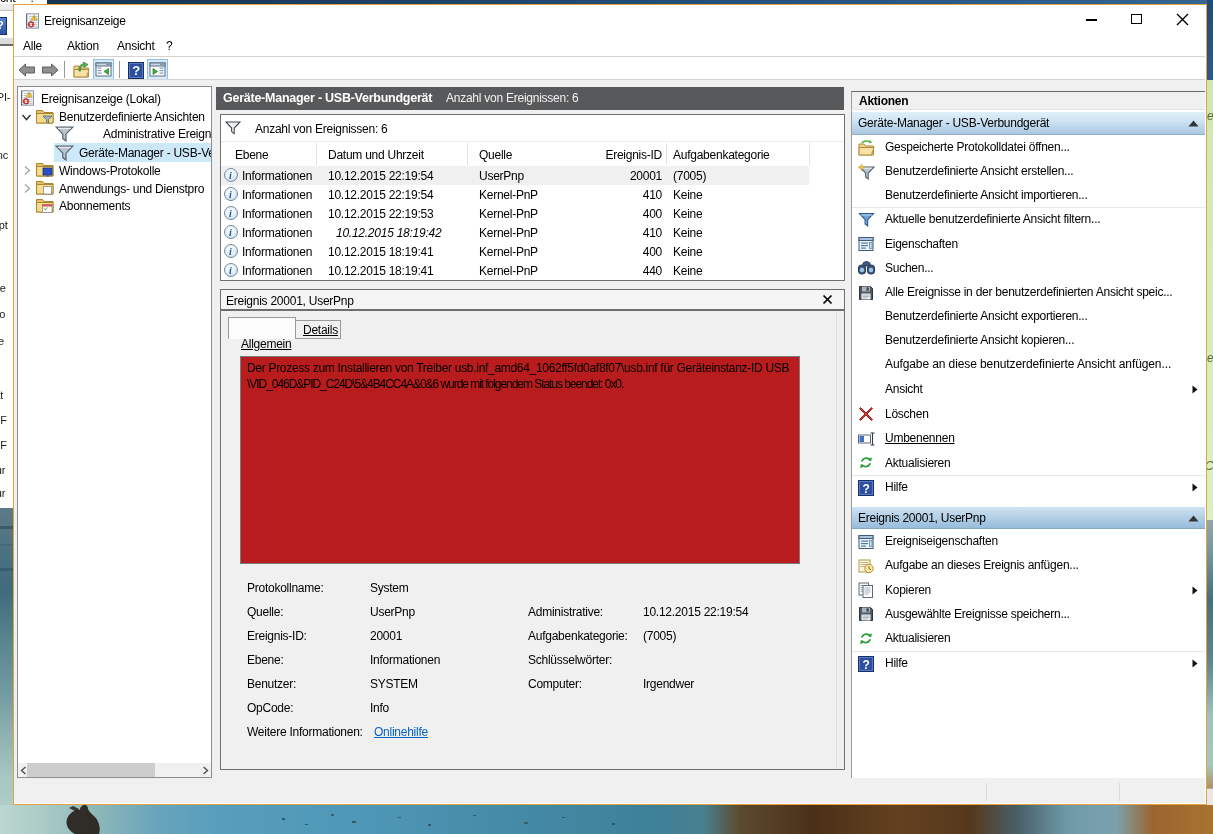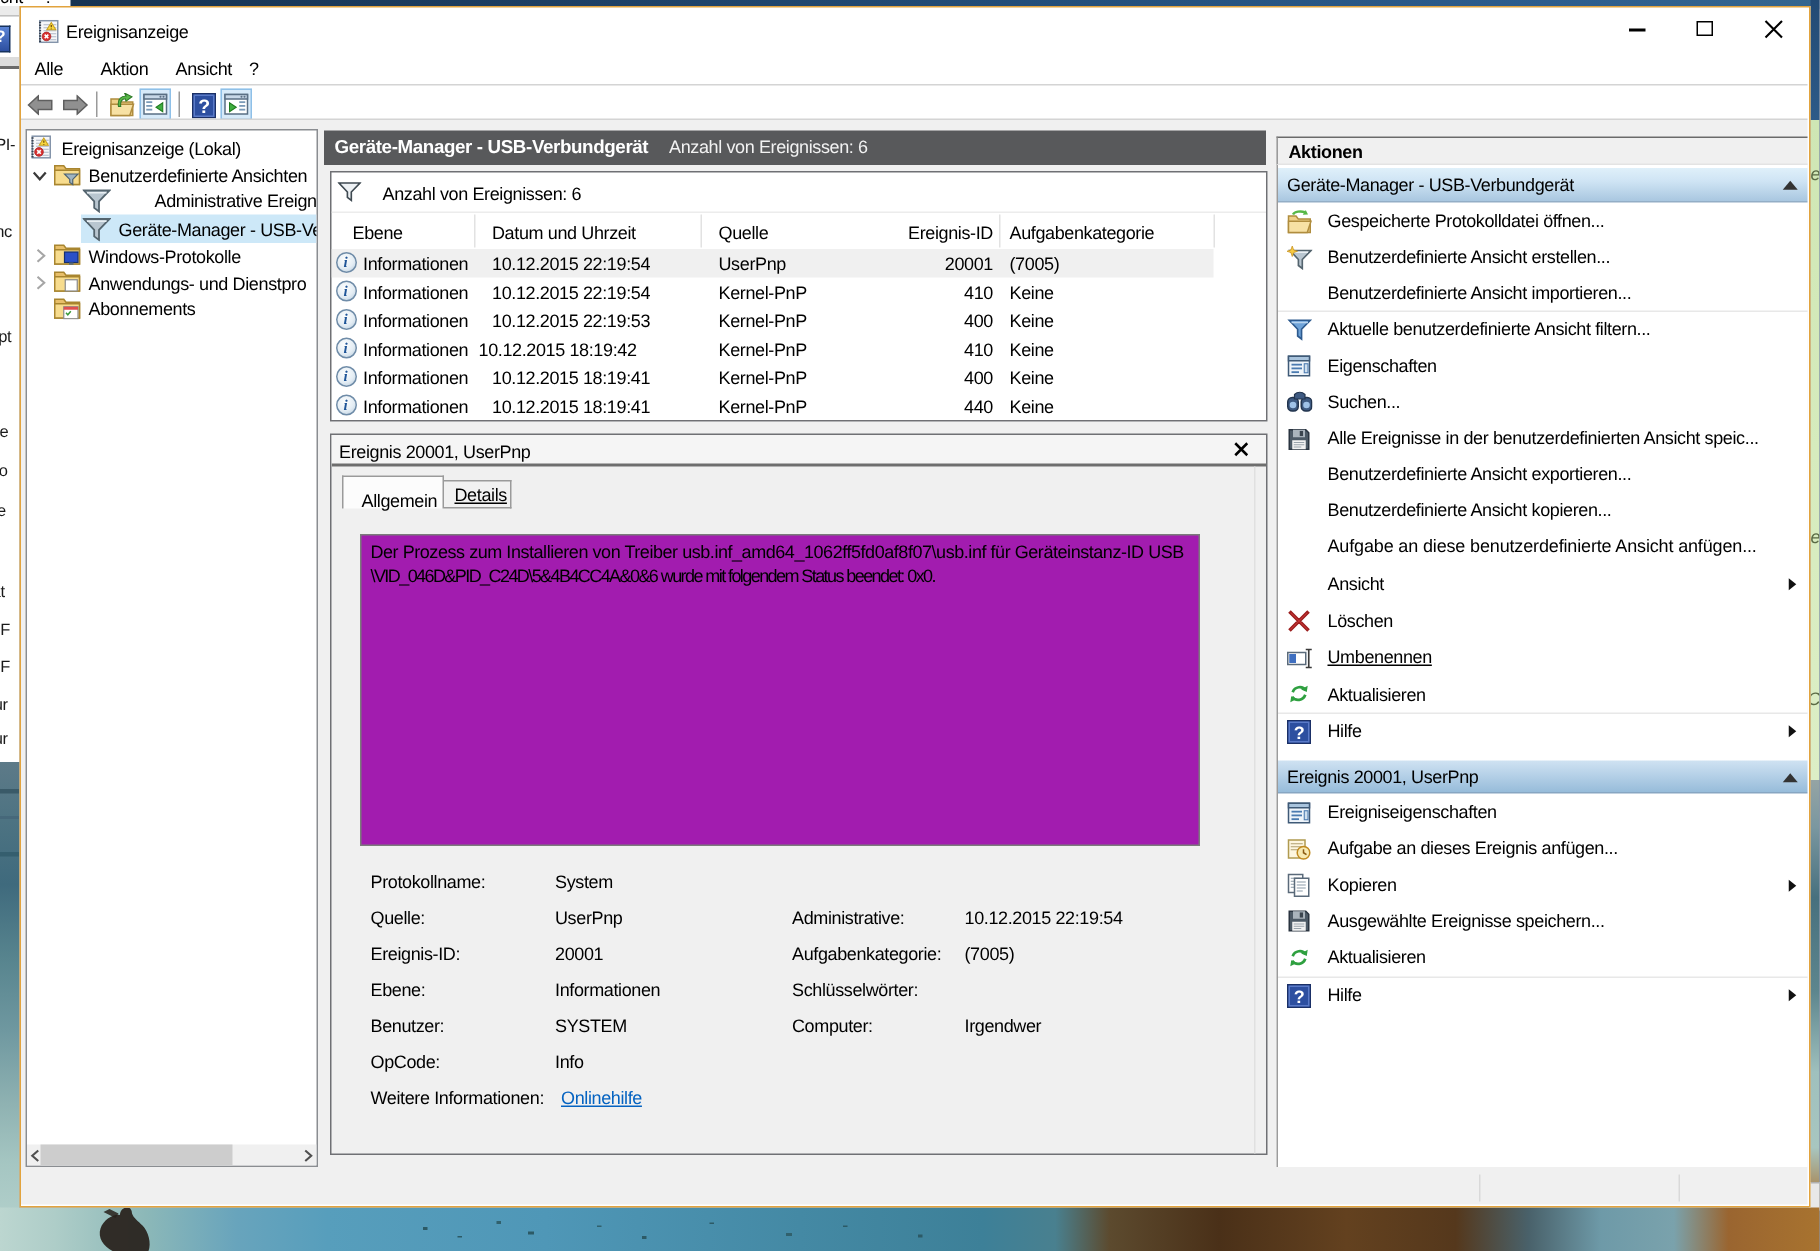--- a/index.html
+++ b/index.html
@@ -270,21 +270,21 @@
       <i class="inf"></i>
       <span style="left:21px;">Informationen</span>
       <span style="left:107px;">10.12.2015 22:19:53</span>
       <span style="left:258px;">Kernel-PnP</span>
       <span class="rgt">400</span>
       <span style="left:452px;">Keine</span>
     </div>
  <div class="rw" style="top:108px;">
       <i class="inf"></i>
       <span style="left:21px;">Informationen</span>
-      <span style="left:98px;">10.12.2015 18:19:42</span>
+      <span style="left:115px;font-style:italic;">10.12.2015 18:19:42</span>
       <span style="left:258px;">Kernel-PnP</span>
       <span class="rgt">410</span>
       <span style="left:452px;">Keine</span>
     </div>
  <div class="rw" style="top:127px;">
       <i class="inf"></i>
       <span style="left:21px;">Informationen</span>
       <span style="left:107px;">10.12.2015 18:19:41</span>
       <span style="left:258px;">Kernel-PnP</span>
       <span class="rgt">400</span>
@@ -301,27 +301,27 @@
 </div>
 
 <div class="a" style="left:220px;top:289px;width:625px;height:481px;background:#f0f0f0;border:1px solid #6f7074;box-sizing:border-box;overflow:hidden;">
  <div class="a" style="left:0;top:0;width:623px;height:19px;background:#f5f5f5;border-bottom:2px solid #6e6e6e;">
   <div class="txt" style="left:5px;top:5px;">Ereignis 20001, UserPnp</div>
   <svg class="a" style="left:601px;top:4px;" width="11" height="11" viewBox="0 0 11 11">
    <path d="M1.5 1.5 L9.5 9.5 M9.5 1.5 L1.5 9.5" stroke="#000" stroke-width="1.7"></path>
   </svg>
  </div>
  <div class="a" style="left:7px;top:27px;width:68px;height:22px;background:#fcfcfc;border:1px solid #9a9a9a;border-bottom:none;box-sizing:border-box;z-index:2;">
-  <div class="txt" style="left:12px;top:10px;">Allgemein</div>
+  <div class="txt" style="left:12px;top:20px;text-decoration:underline;">Allgemein</div>
  </div>
  <div class="a" style="left:75px;top:30px;width:45px;height:19px;background:#f1f1f1;border:1px solid #9a9a9a;border-left:none;box-sizing:border-box;">
   <div class="txt" style="left:7px;top:3px;text-decoration:underline;">Details</div>
  </div>
 
- <div class="a" style="left:19px;top:66px;width:560px;height:208px;background:#a21caf;border:1px solid #7b7b7b;box-sizing:border-box;text-decoration:underline;">
+ <div class="a" style="left:19px;top:66px;width:560px;height:208px;background:#b91c1c;border:1px solid #7b7b7b;box-sizing:border-box;text-decoration:underline;">
   <div class="txt" style="left:6px;top:5px;letter-spacing:-0.3px;">Der Prozess zum Installieren von Treiber usb.inf_amd64_1062ff5fd0af8f07\usb.inf für Geräteinstanz-ID USB</div>
   <div class="txt" style="left:6px;top:21px;letter-spacing:-1.05px;">\VID_046D&amp;PID_C24D\5&amp;4B4CC4A&amp;0&amp;6 wurde mit folgendem Status beendet: 0x0.</div>
  </div>
  <div class="a" style="left:615px;top:21px;width:1px;height:460px;background:#e0e0e0;"></div>
 
  <div class="fl" style="left:26px;top:292px;">Protokollname:</div>
     <div class="fl" style="left:149px;top:292px;">System</div>
  <div class="fl" style="left:26px;top:316px;">Quelle:</div>
     <div class="fl" style="left:149px;top:316px;">UserPnp</div>
  <div class="fl" style="left:307px;top:316px;">Administrative:</div>

